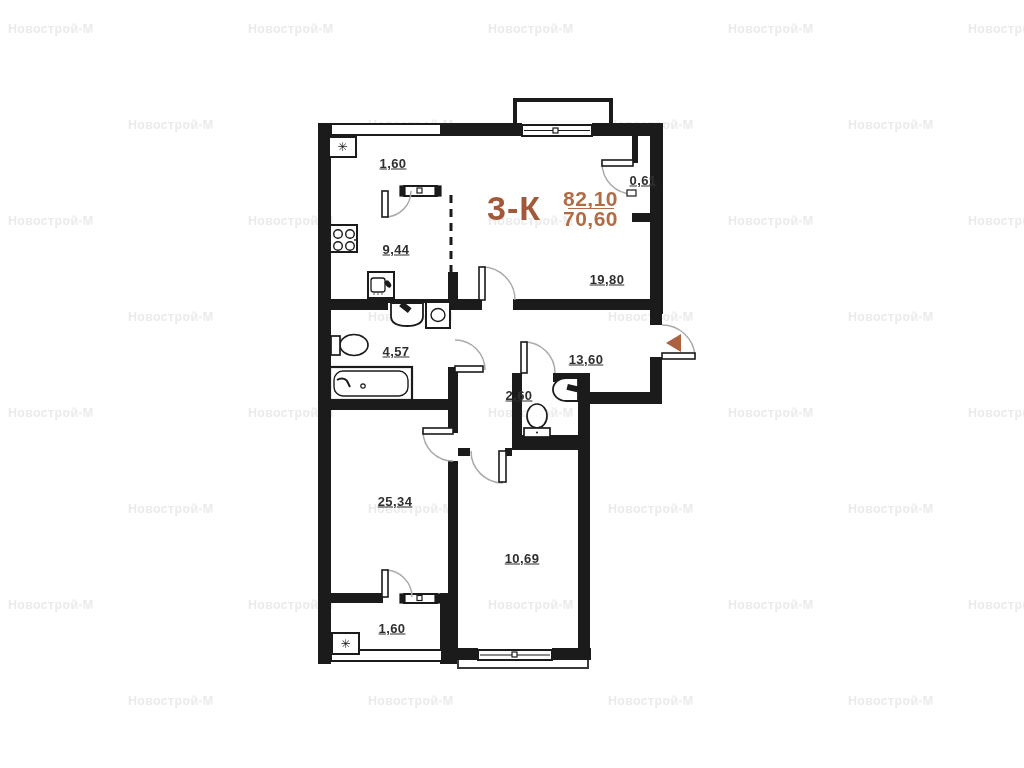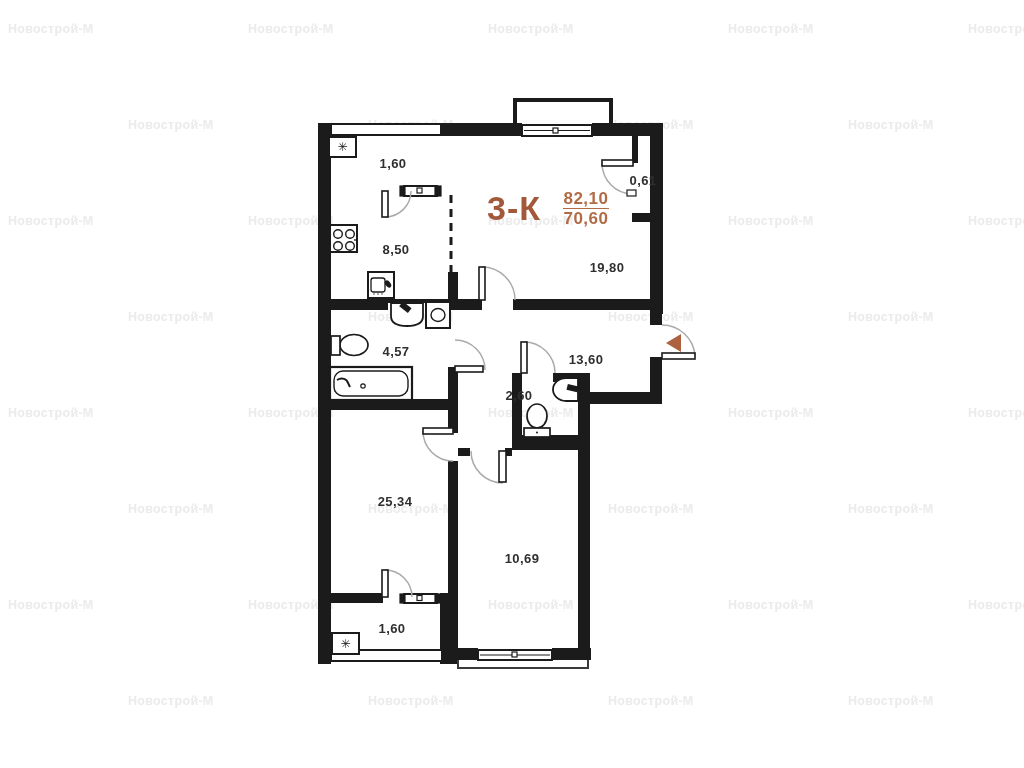--- a/index.html
+++ b/index.html
@@ -6,26 +6,26 @@
   #stage{position:relative;width:1024px;height:768px;overflow:hidden;background:#fff;
          font-family:"Liberation Sans","DejaVu Sans",sans-serif;}
   
   #wm-layer{position:absolute;inset:0;z-index:0;}
   .wm{position:absolute;font-size:12.5px;font-weight:700;letter-spacing:.3px;white-space:nowrap;
       color:var(--wm,#ebebeb);user-select:none;}
   
   #plan{position:absolute;left:0;top:0;z-index:1;}
   
   .room-label{position:absolute;z-index:2;transform:translate(-50%,-50%);
-      font-size:13px;font-weight:700;letter-spacing:.4px;color:#2f2f2f;white-space:nowrap;}
+      font-size:13px;font-weight:700;letter-spacing:.4px;color:#2f2f2f;white-space:nowrap;text-decoration:underline;}
   
   #title{position:absolute;left:487px;top:188px;z-index:2;display:flex;align-items:center;gap:22px;}
   #title .type{font-size:34px;font-weight:600;letter-spacing:1px;color:var(--accent,#a2593a);line-height:40px;}
   #title .frac{display:flex;flex-direction:column;align-items:center;color:var(--accent2,#b16b45);
-      font-size:17px;font-weight:600;letter-spacing:.5px;line-height:17px;}
+      font-size:21px;font-weight:600;letter-spacing:.5px;line-height:17px;}
   #title .frac .bar{width:46px;border-top:1.6px solid var(--accent2,#b16b45);margin:1px 0;}
   
   .snowbox{position:absolute;z-index:2;border:2px solid #1b1b1b;background:#fff;
       display:flex;align-items:center;justify-content:center;font-size:12px;color:#1b1b1b;line-height:1;}
   
   #entry-arrow{position:absolute;z-index:2;width:0;height:0;
       border-top:9px solid transparent;border-bottom:9px solid transparent;
       border-right:15px solid var(--arrow,#ad6140);}
 </style>
 </head>
@@ -240,23 +240,23 @@
   <div id="title">
     <span class="type">3-К</span>
     <span class="frac">
       <span>82,10</span>
       <span class="bar"></span>
       <span>70,60</span>
     </span>
   </div>
 
   <div class="room-label" style="left:393px;top:163px">1,60</div>
-  <div class="room-label" style="left:396px;top:249px">8,50</div>
+  <div class="room-label" style="left:396px;top:249px">9,44</div>
   <div class="room-label" style="left:643px;top:180px">0,61</div>
-  <div class="room-label" style="left:607px;top:267px">19,80</div>
+  <div class="room-label" style="left:607px;top:279px">19,80</div>
   <div class="room-label" style="left:586px;top:359px">13,60</div>
   <div class="room-label" style="left:396px;top:351px">4,57</div>
   <div class="room-label" style="left:519px;top:395px">2,60</div>
   <div class="room-label" style="left:395px;top:501px">25,34</div>
   <div class="room-label" style="left:522px;top:558px">10,69</div>
   <div class="room-label" style="left:392px;top:628px">1,60</div>
 
 </div>
 
 </body></html>

